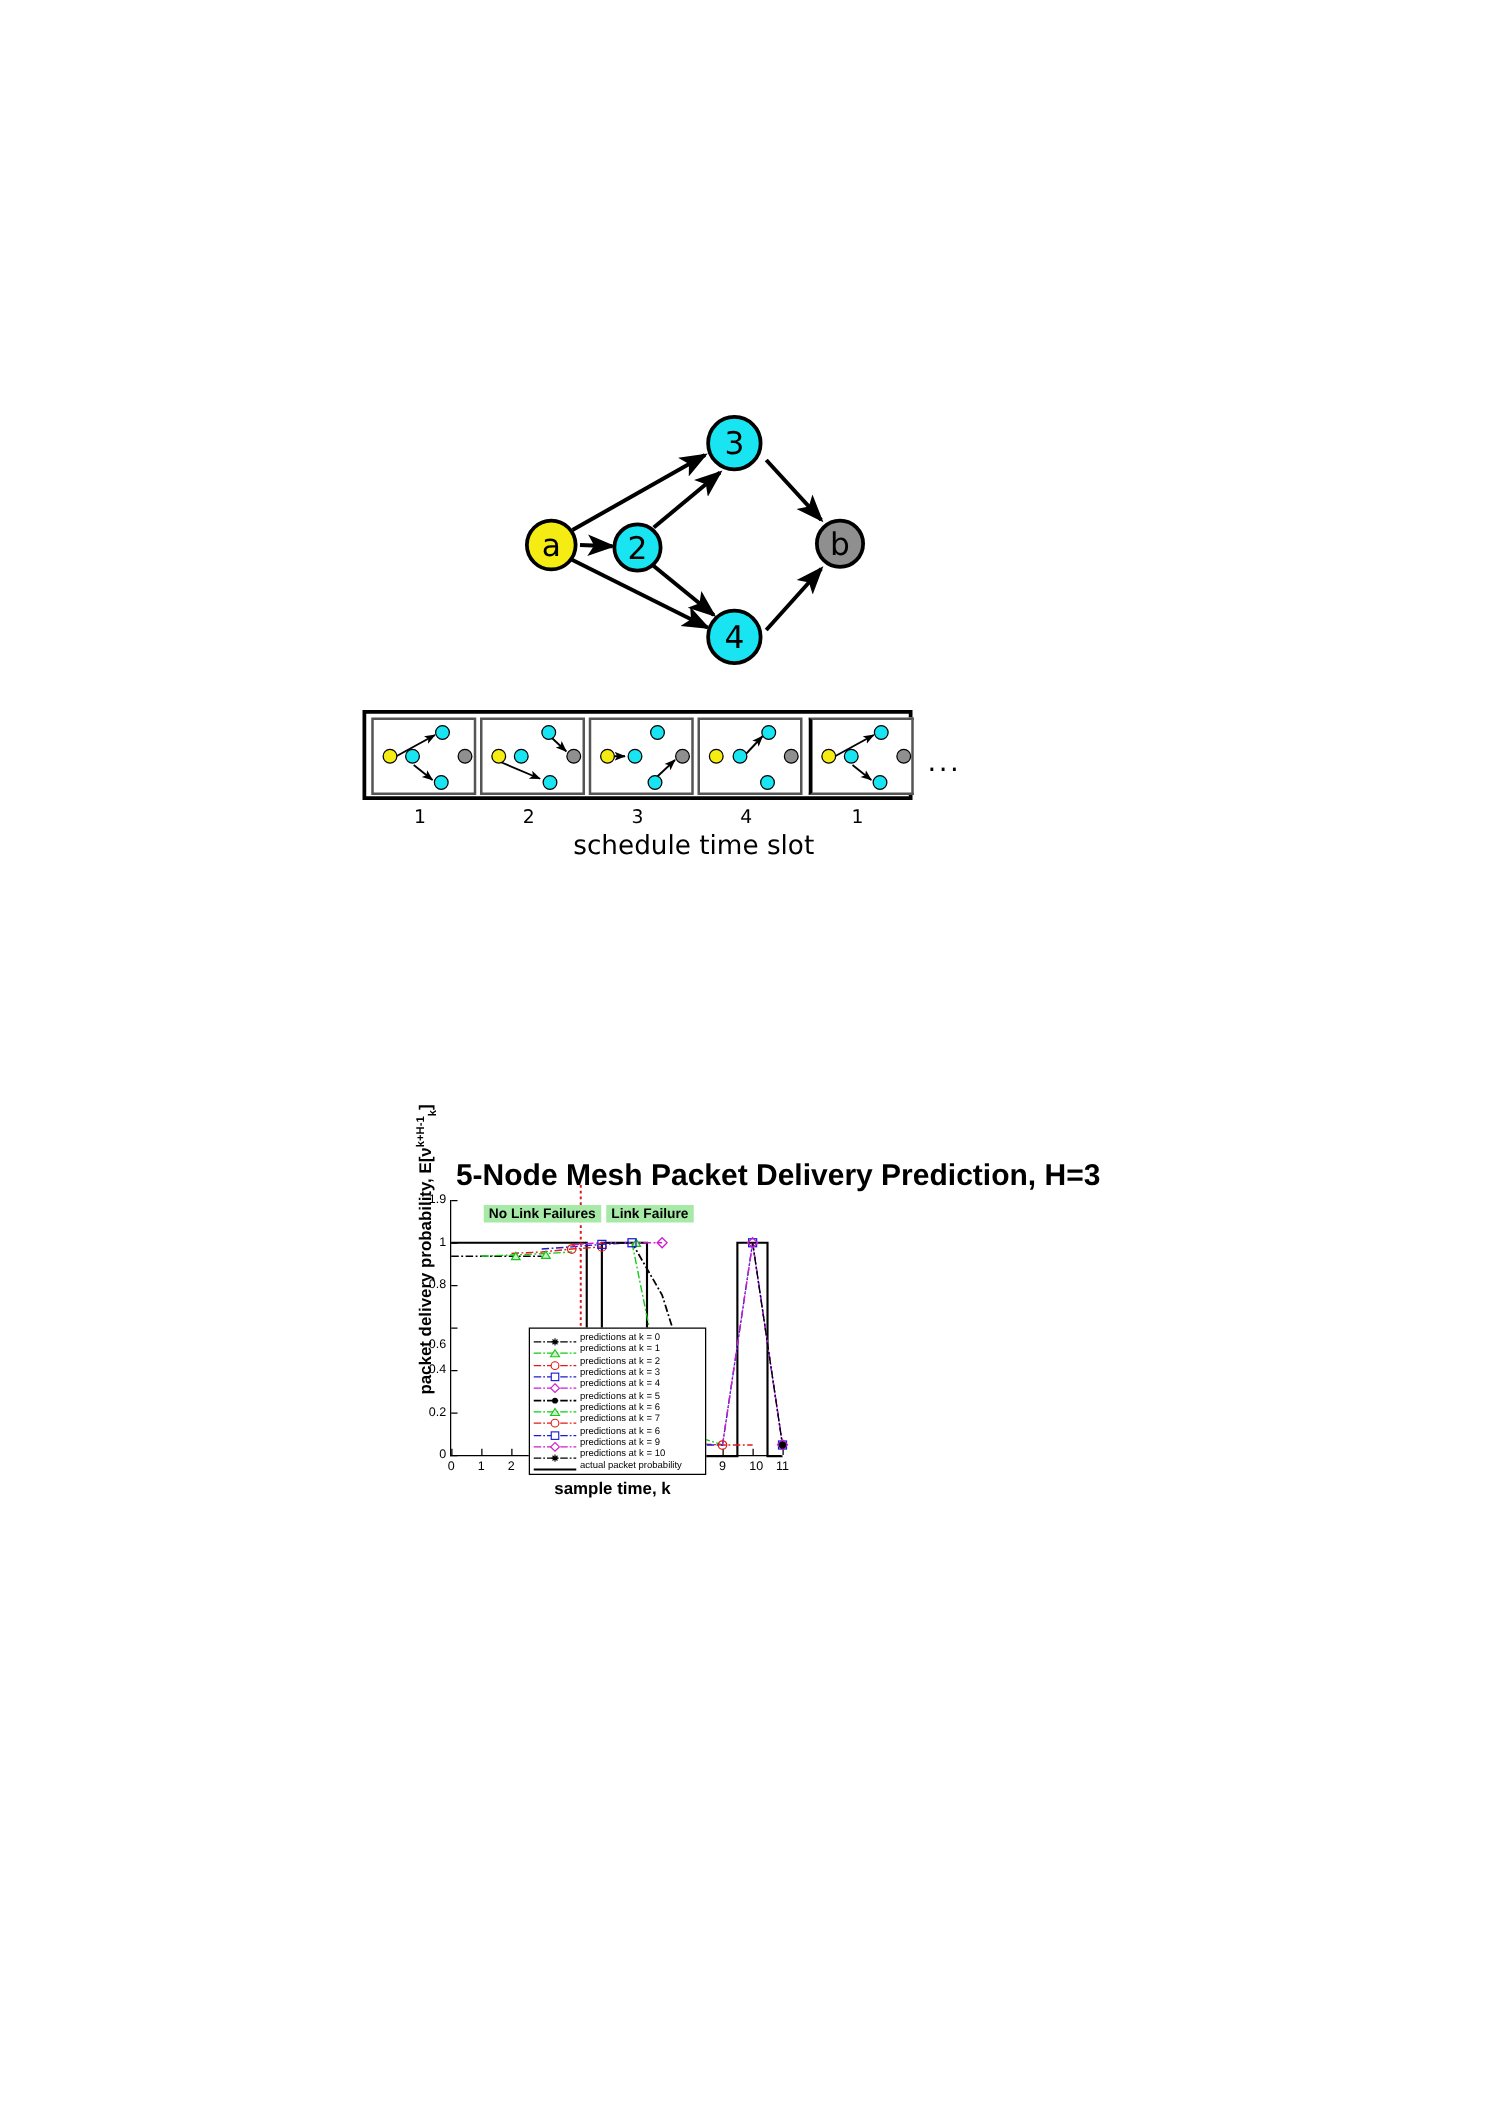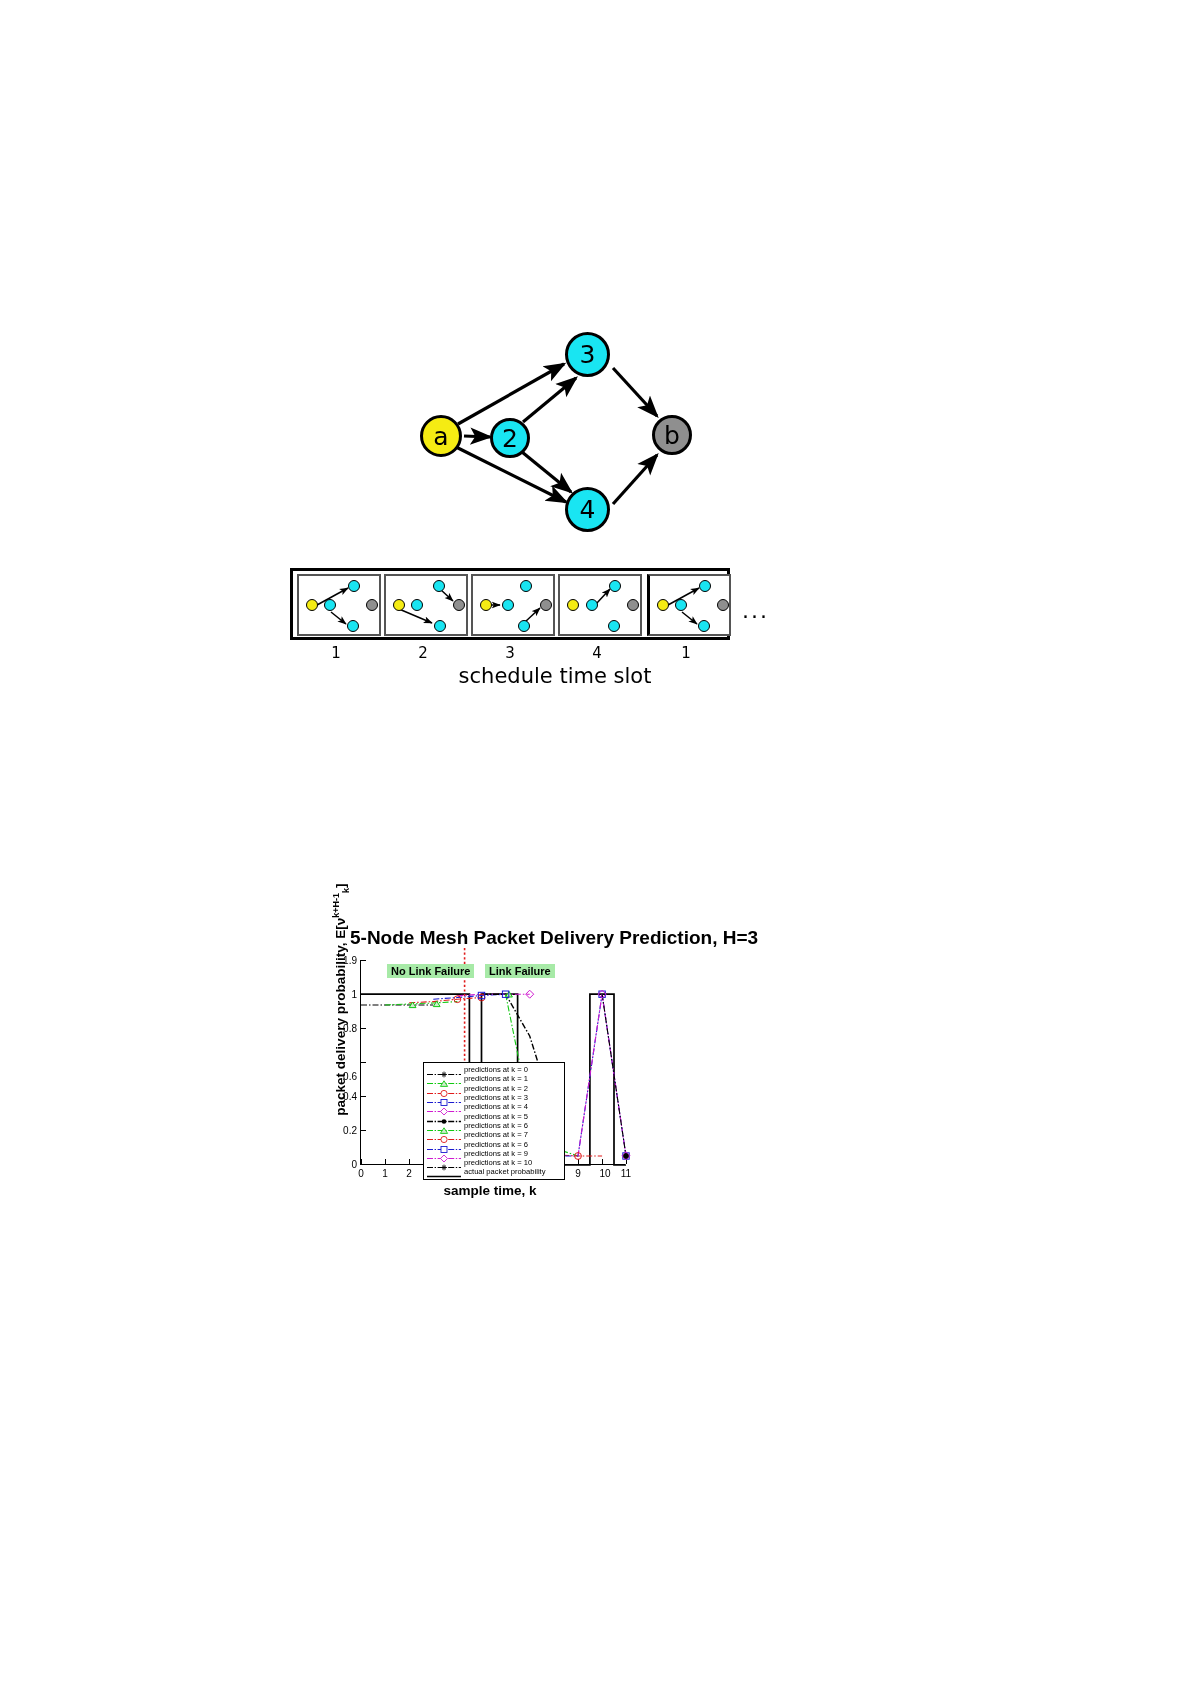--- a/index.html
+++ b/index.html
@@ -21,22 +21,22 @@
   .dot.cyan{background:#19e5f2;}
   .dot.yellow{background:#f5ec13;}
   .dot.gray{background:#8f8f8f;}
   .slotnum{position:absolute;top:76px;font-family:"DejaVu Sans",sans-serif;font-size:15px;color:#000;text-align:center;width:40px;}
   .ellipsis{position:absolute;left:452px;top:30px;font-size:22px;font-family:"DejaVu Sans",sans-serif;letter-spacing:2px;}
   #schedule-caption{position:absolute;left:100px;top:96px;width:330px;text-align:center;
                     font-family:"DejaVu Sans",sans-serif;font-size:21px;color:#000;}
 
   
   #fig-chart{position:absolute;left:300px;top:915px;width:600px;height:300px;}
-  #chart-title{position:absolute;left:50px;top:12px;width:545px;
-               font-family:"Liberation Sans",sans-serif;font-weight:bold;font-size:19px;color:#000;white-space:nowrap;}
+  #chart-title{position:absolute;left:50px;top:12px;width:545px;text-align:center;
+               font-family:"Liberation Sans",sans-serif;font-weight:bold;font-size:24px;color:#000;white-space:nowrap;}
   #ylabel{position:absolute;left:-84px;top:75px;width:250px;transform:rotate(-90deg);text-align:center;
           font-family:"Liberation Sans",sans-serif;font-weight:bold;font-size:13.5px;color:#000;white-space:nowrap;}
   #ylabel sup{font-size:9px;vertical-align:super;}
   #ylabel sub{font-size:9px;vertical-align:sub;}
   #xlabel{position:absolute;left:55px;top:268px;width:270px;text-align:center;
           font-family:"Liberation Sans",sans-serif;font-weight:bold;font-size:13.5px;color:#000;}
   .plotbox{position:absolute;left:60px;top:45px;width:265px;height:205px;border-left:1.3px solid #000;border-bottom:1.3px solid #000;box-sizing:border-box;}
   .ytick{position:absolute;right:100%;margin-right:4px;transform:translateY(-50%);
          font-family:"Liberation Sans",sans-serif;font-size:10px;color:#000;white-space:nowrap;}
   .ytickmark{position:absolute;left:0;width:5px;height:1.2px;background:#000;}
@@ -270,21 +270,21 @@
 
         <path d="M168.7,30.2 l4,4 l-4,4 l-4,-4 z" stroke="#d01bd0"></path>
         <path d="M241.1,30.2 l4,4 l-4,4 l-4,-4 z" stroke="#d01bd0"></path>
         <path d="M265,191.8 l4,4 l-4,4 l-4,-4 z" stroke="#d01bd0"></path>
 
         <circle cx="192.8" cy="153" r="2.4" fill="#000" stroke="#000"></circle>
         <circle cx="265" cy="196" r="2.4" fill="#000" stroke="#000"></circle>
       </g>
     </svg>
 
-    <div class="annot" style="left:26px;top:4px;">No Link Failure</div>
+    <div class="annot" style="left:26px;top:4px;">No Link Failures</div>
     <div class="annot" style="left:124px;top:4px;">Link Failure</div>
 
     <div id="legend">
       <div class="legrow">
         <span class="legsample">
           <svg width="36" height="9">
               <line x1="1" y1="4.5" x2="35" y2="4.5" stroke="#000" stroke-width="1" stroke-dasharray="6,1.6,1.4,1.6"></line>
           <path d="M18,1.6 L18,7.4 M15.2,4.5 L20.8,4.5 M16,2.6 L20,6.4 M20,2.6 L16,6.4" stroke="#000" stroke-width="0.9"></path>
             </svg></span>
         <span class="legtext">predictions at k = 0</span>

